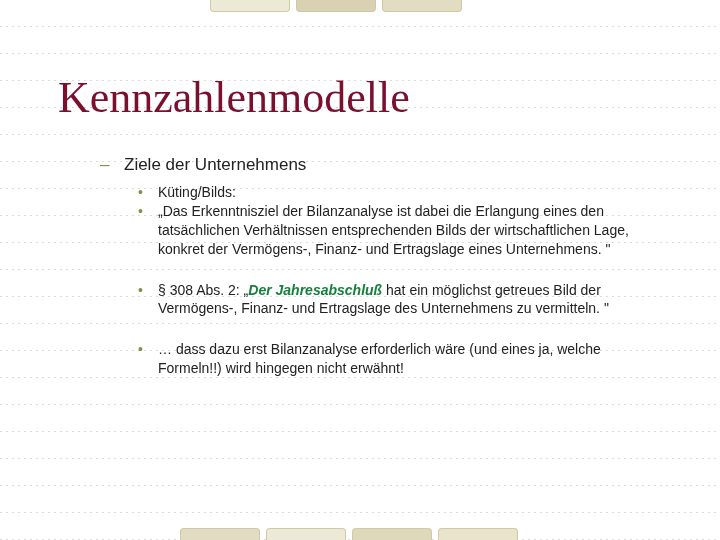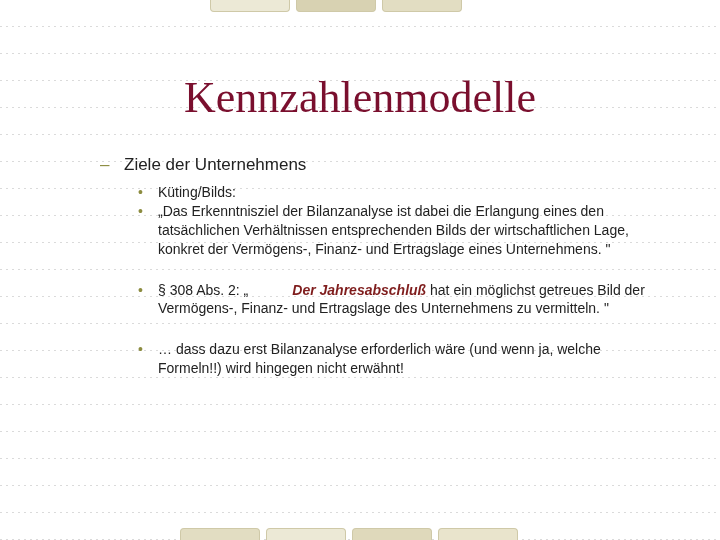--- a/index.html
+++ b/index.html
@@ -33,21 +33,20 @@
   .content {
     position: relative;
     padding: 72px 58px 0 58px;
   }
   .title {
     font-family: "Times New Roman", Times, serif;
     font-size: 44px;
     font-weight: 400;
     color: #7a0f2e;
     margin-bottom: 32px;
-    text-align: center;
   }
   .sub {
     margin-left: 42px;
     font-size: 17px;
     color: #222;
     display: flex;
     gap: 10px;
     align-items: baseline;
     margin-bottom: 8px;
   }
@@ -65,24 +64,23 @@
   }
   .bl + .bl { margin-top: 0; }
   .group + .group { margin-top: 22px; }
   .dot {
     color: #8c8c40;
     font-size: 14px;
     line-height: 1.35;
     min-width: 10px;
   }
   .emph {
-    color: #7f1d1d;
+    color: #15803d;
     font-style: italic;
     font-weight: 700;
-    margin-left: 44px;
   }
   
   .tabs-top, .tabs-bottom {
     position: absolute;
     display: flex;
     gap: 6px;
   }
   .tabs-top { top: 0; left: 210px; }
   .tabs-bottom { bottom: 0; left: 180px; }
   .tab {
@@ -139,21 +137,21 @@
         <span class="dot">•</span>
         <span>
           <span>§ 308 Abs. 2: „</span><span class="emph">Der Jahresabschluß</span><span> hat ein möglichst getreues Bild der Vermögens-, Finanz- und Ertragslage des Unternehmens zu vermitteln. "</span>
         </span>
       </div>
     </div>
 
     <div class="group">
       <div class="bl">
         <span class="dot">•</span>
-        <span>… dass dazu erst Bilanzanalyse erforderlich wäre (und wenn ja, welche Formeln!!) wird hingegen nicht erwähnt!</span>
+        <span>… dass dazu erst Bilanzanalyse erforderlich wäre (und eines ja, welche Formeln!!) wird hingegen nicht erwähnt!</span>
       </div>
     </div>
   </div>
 </div>
 
 <div class="tabs-bottom">
   <div class="tab c1"></div>
     <div class="tab c2"></div>
     <div class="tab c3"></div>
     <div class="tab c4"></div>

